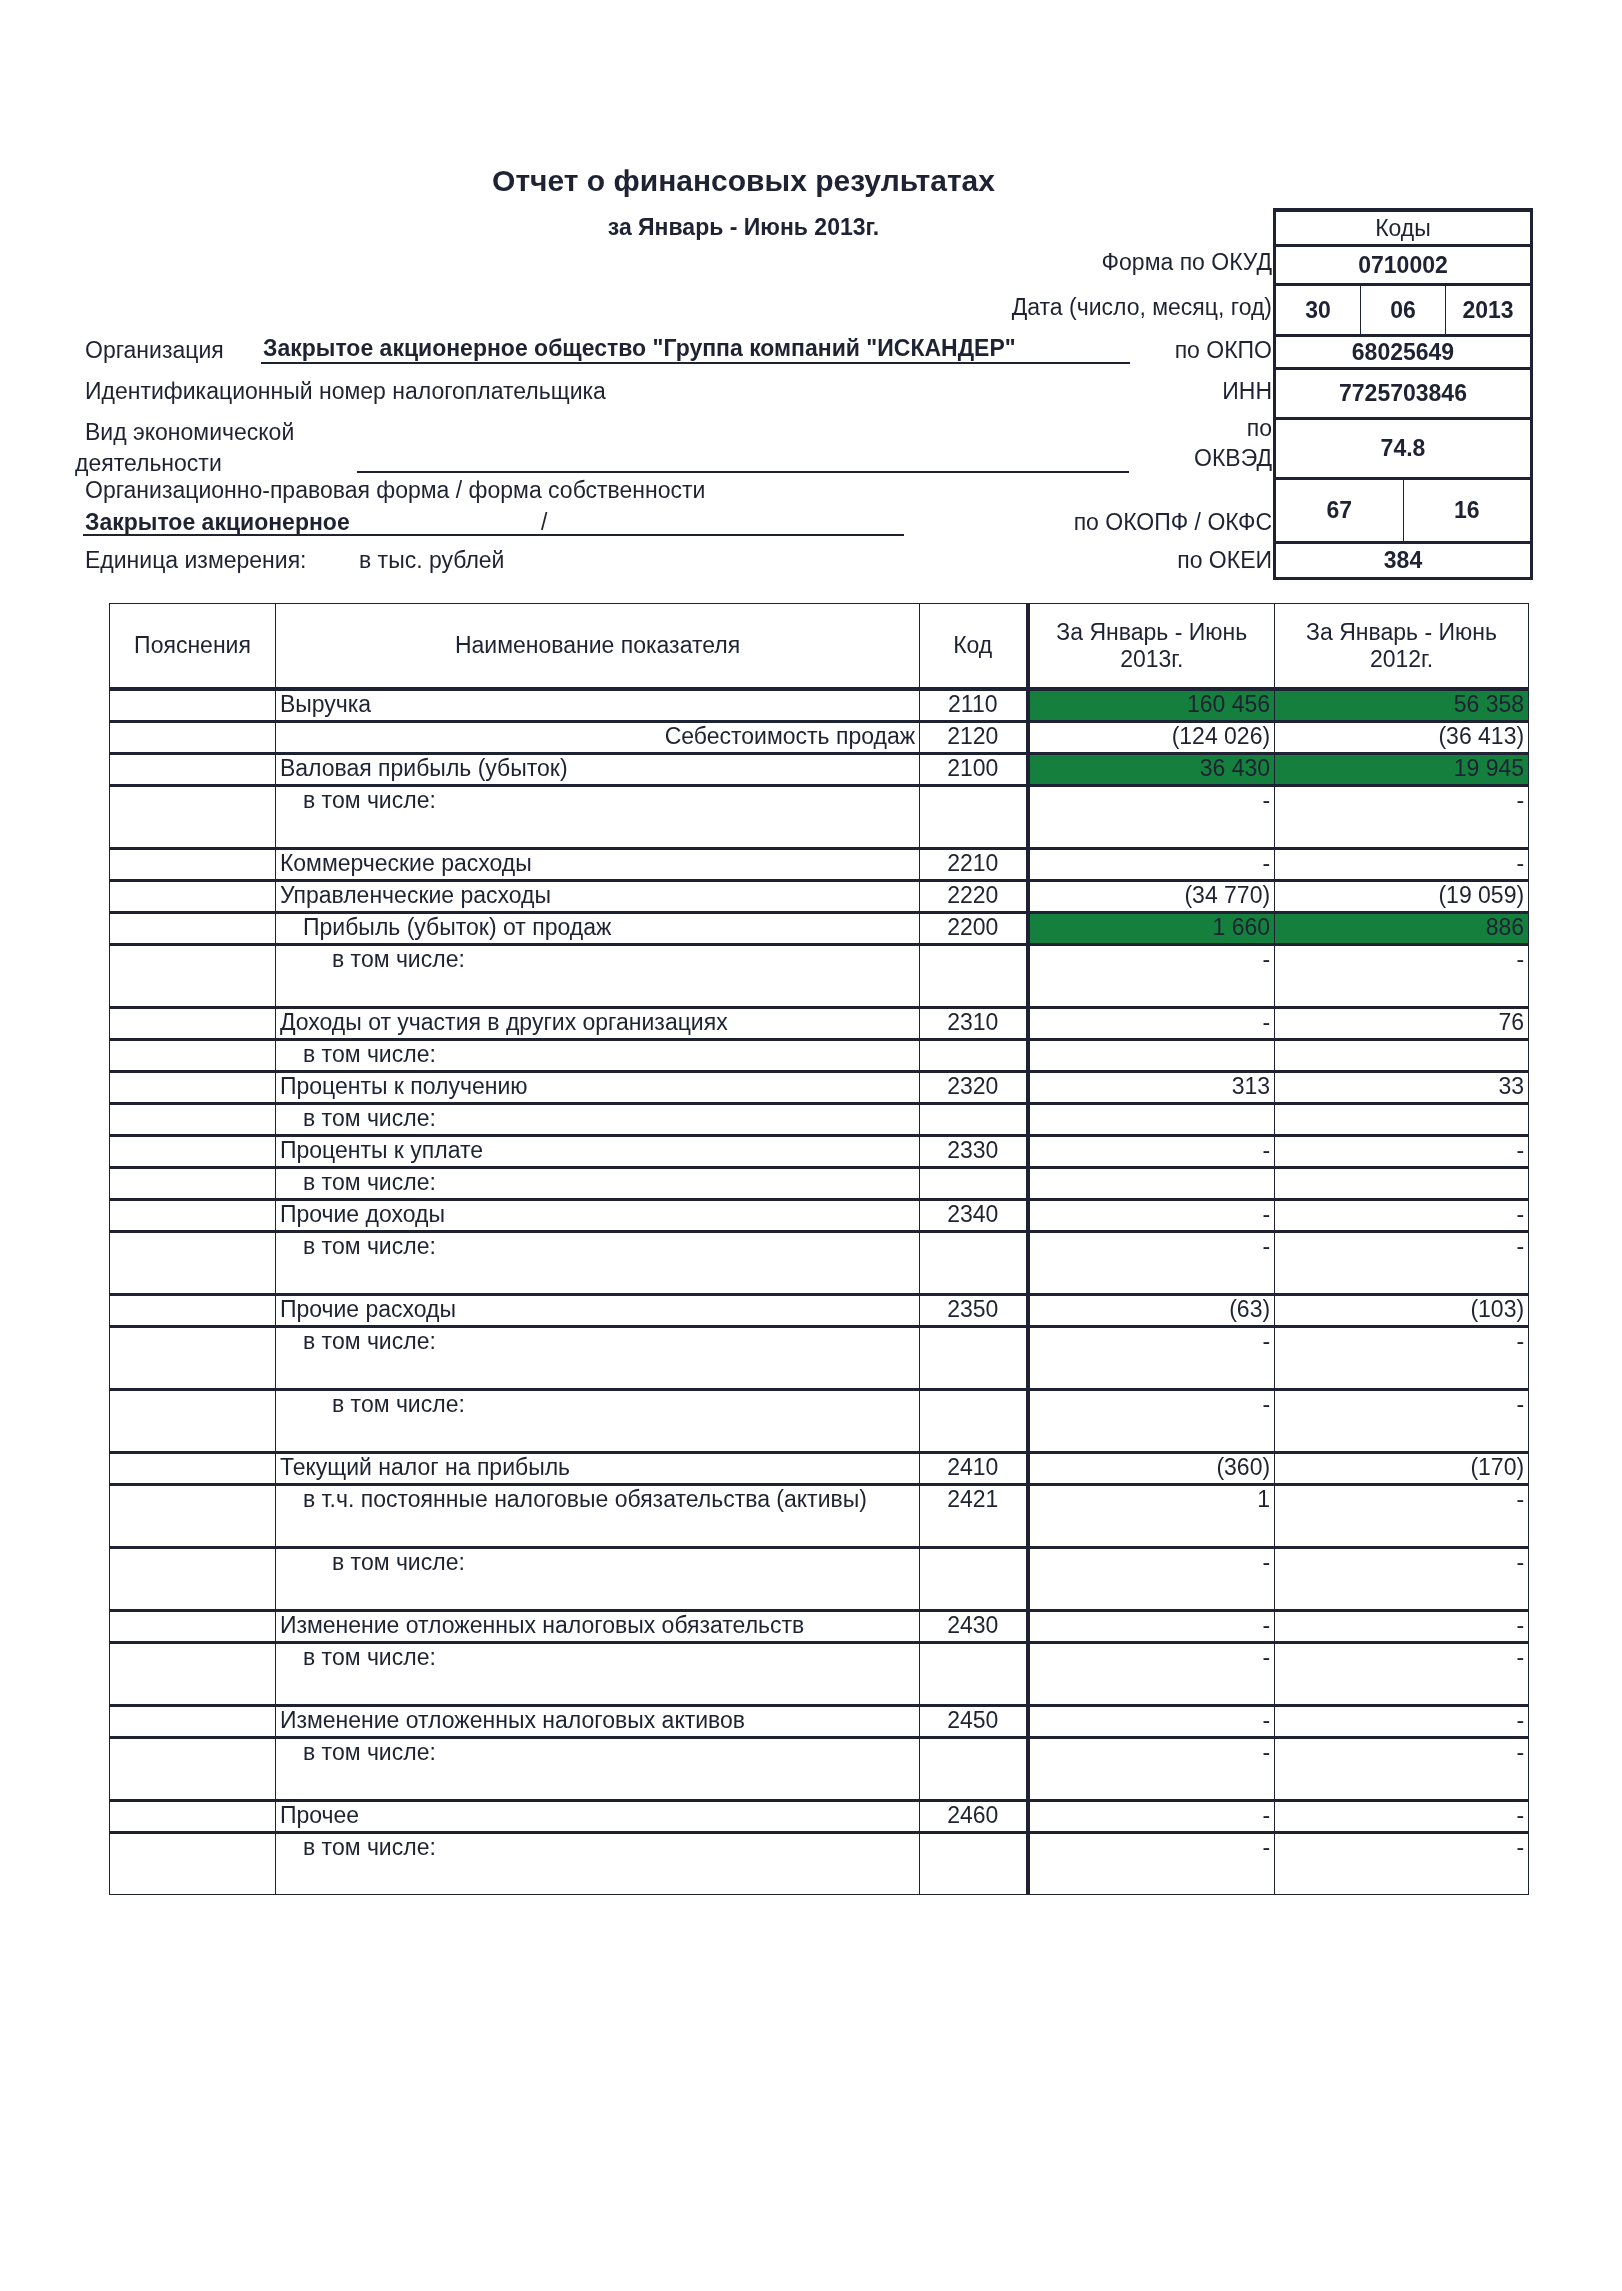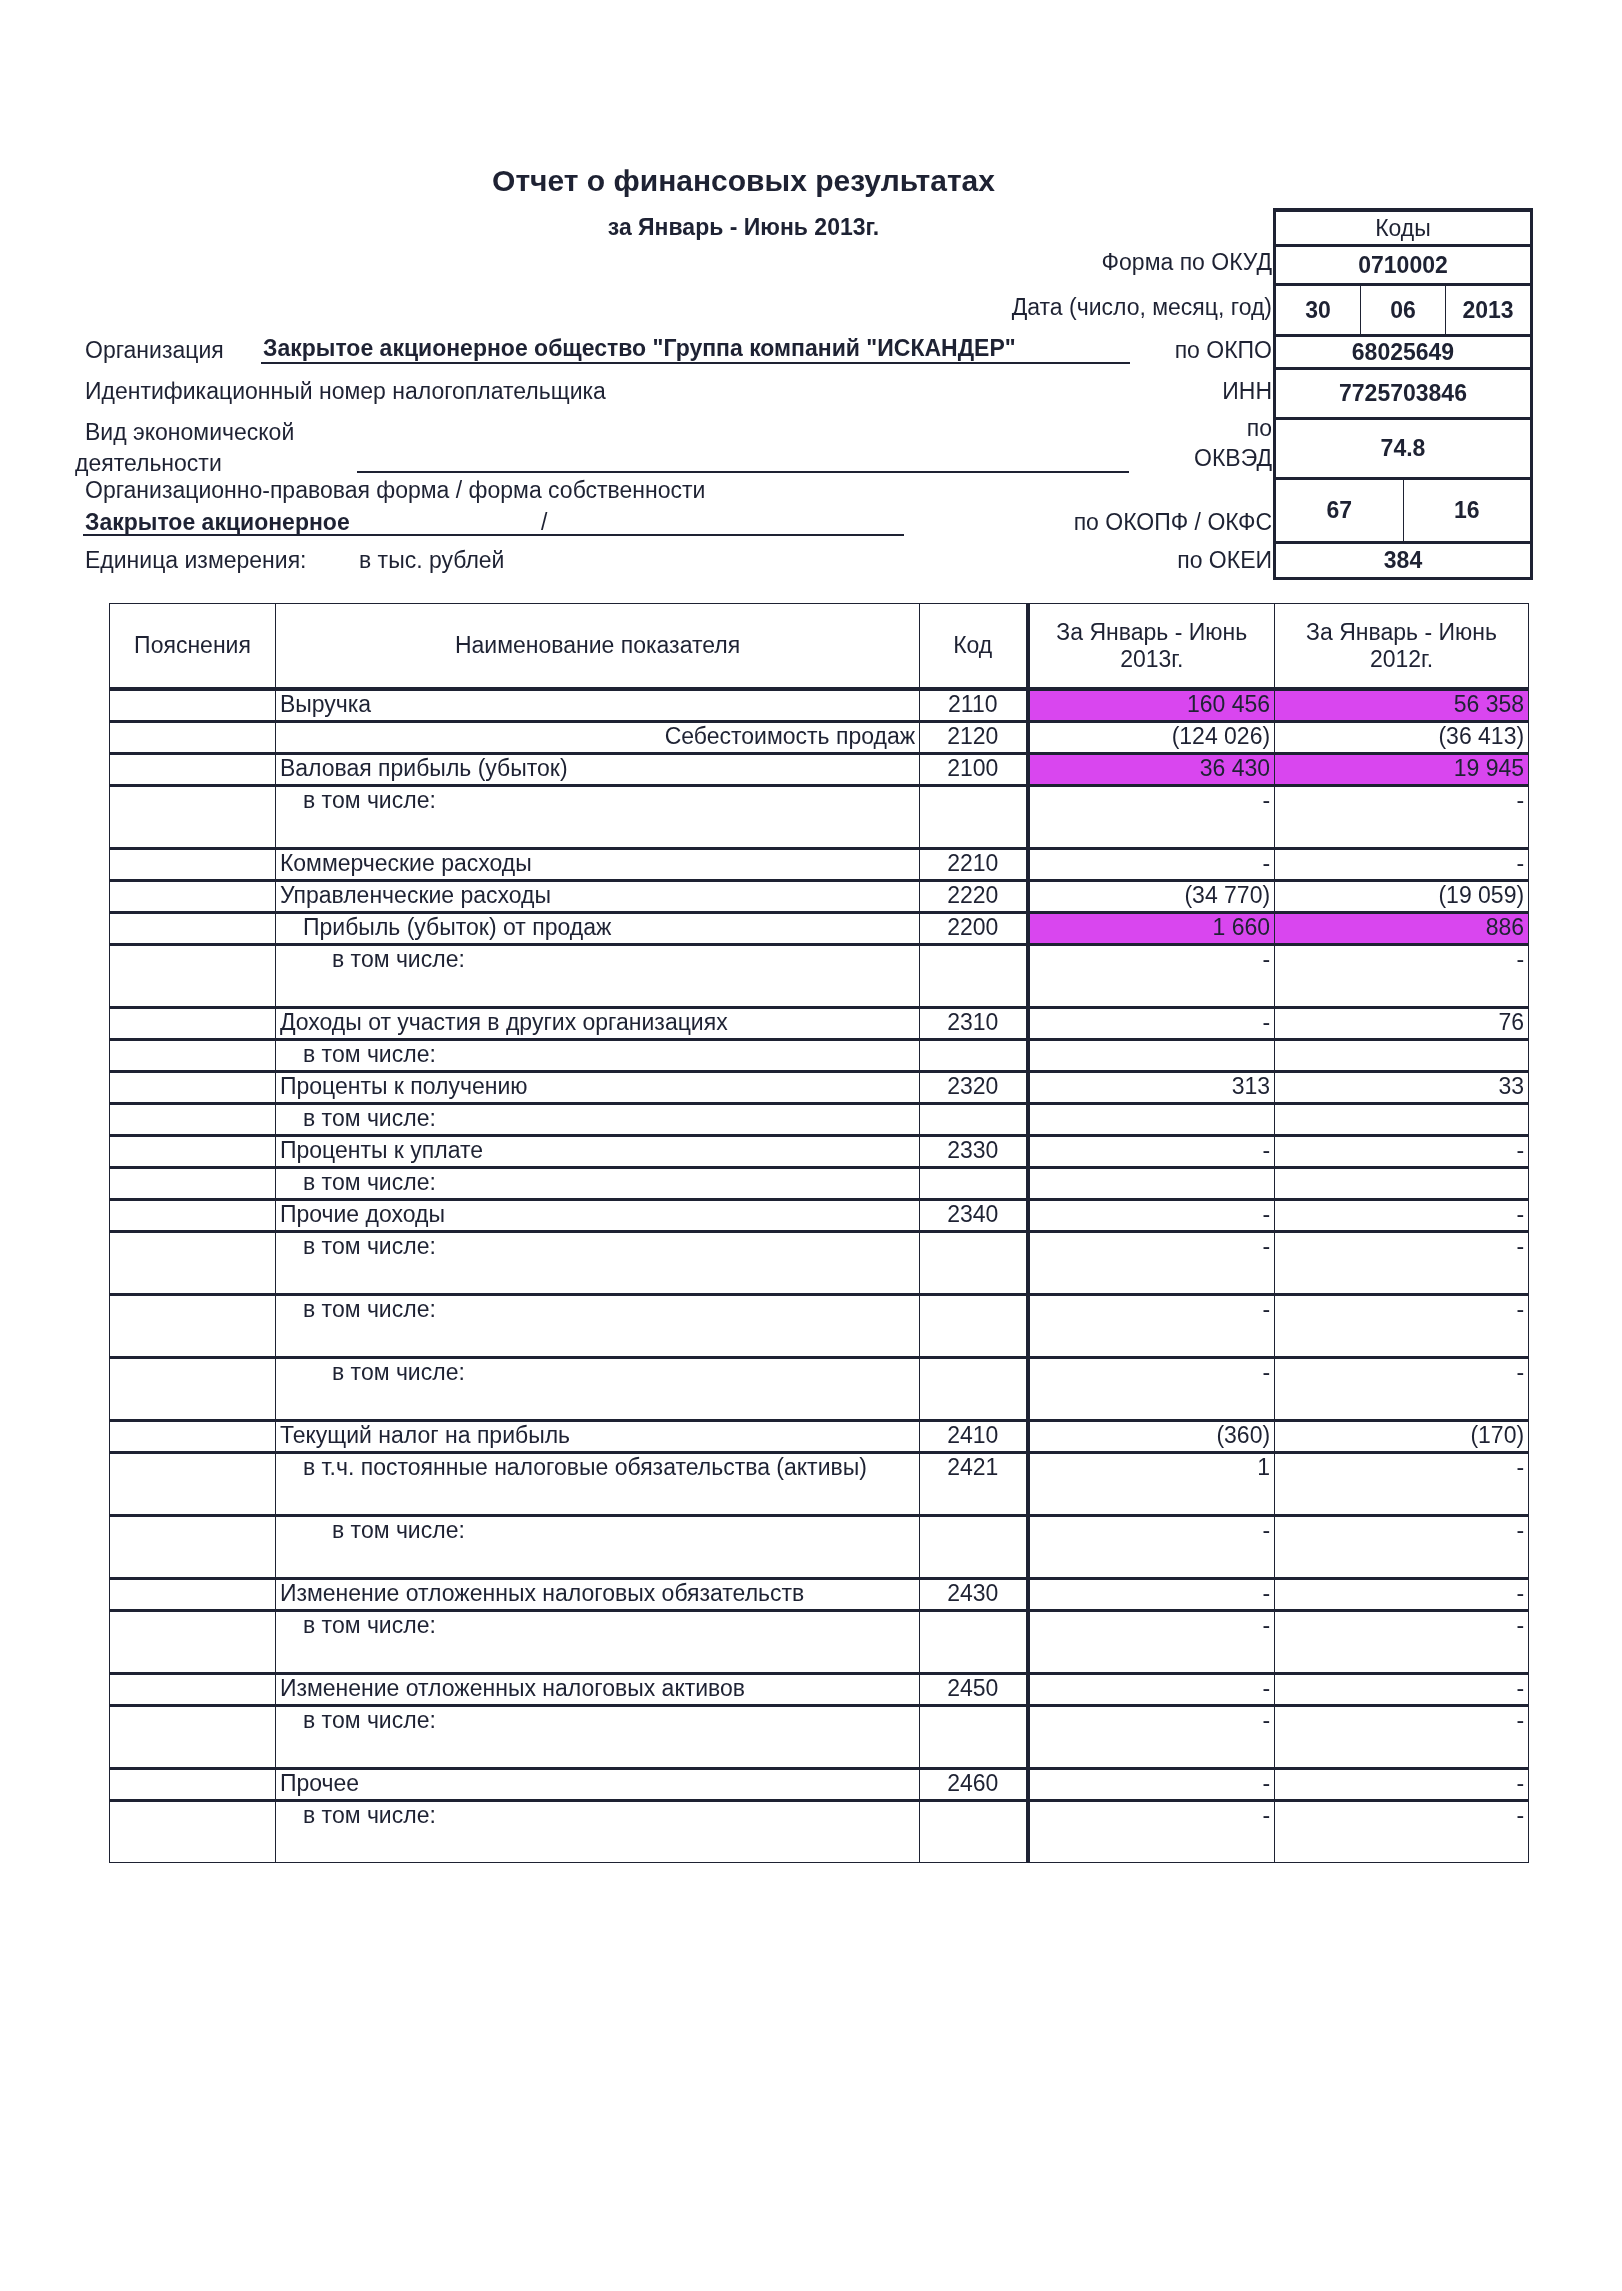--- a/index.html
+++ b/index.html
@@ -14,21 +14,21 @@
   .crow{border-bottom:3.9px solid #1e2233;display:flex;align-items:center;justify-content:center;font-size:23px;font-weight:bold;}
   .crow:last-child{border-bottom:none;}
   .crow .cell{flex:1;text-align:center;height:100%;display:flex;align-items:center;justify-content:center;}
   .crow .cell + .cell{border-left:1.9px solid #1e2233;}
   table.main{position:absolute;left:109px;top:603px;width:1419px;border-collapse:collapse;font-size:23px;table-layout:fixed;}
   table.main td, table.main th{border:1.9px solid #1e2233;padding:0 3.9px;vertical-align:top;}
   table.main th{font-weight:normal;text-align:center;vertical-align:middle;height:83px;}
   table.main tr.r td{border-top:3.9px solid #1e2233;}
   td.num{text-align:right;}
   td.code{text-align:center;}
-  td.shade{background:#d946ef;}
+  td.shade{background:#15803d;}
   td.dash{vertical-align:bottom;}
   .ind1{padding-left:27px !important;}
   .ind2{padding-left:56px !important;}
   table.main thead tr{border-bottom:4.8px solid #1e2233;}
   .vcols{border-left:4.8px solid #1e2233 !important;}
 </style>
 </head>
 <body>
 
 <div class="abs title">Отчет о финансовых результатах</div>
@@ -198,20 +198,27 @@
         <td class="num" style="height: 29px;">-</td>
       </tr>
       <tr class="r">
         <td style="height: 60px;"></td>
         <td class="ind1" style="height: 60px;">в том числе:</td>
         <td class="code" style="height: 60px;"></td>
         <td class="num dash vcols" style="height: 60px;">-</td>
         <td class="num dash" style="height: 60px;">-</td>
       </tr>
       <tr class="r">
+        <td style="height: 29px;"></td>
+        <td style="height: 29px;">Прочие расходы</td>
+        <td class="code" style="height: 29px;">2350</td>
+        <td class="num vcols" style="height: 29px;">(63)</td>
+        <td class="num" style="height: 29px;">(103)</td>
+      </tr>
+      <tr class="r">
         <td style="height: 60px;"></td>
         <td class="ind1" style="height: 60px;">в том числе:</td>
         <td class="code" style="height: 60px;"></td>
         <td class="num dash vcols" style="height: 60px;">-</td>
         <td class="num dash" style="height: 60px;">-</td>
       </tr>
       <tr class="r">
         <td style="height: 60px;"></td>
         <td class="ind2" style="height: 60px;">в том числе:</td>
         <td class="code" style="height: 60px;"></td>

